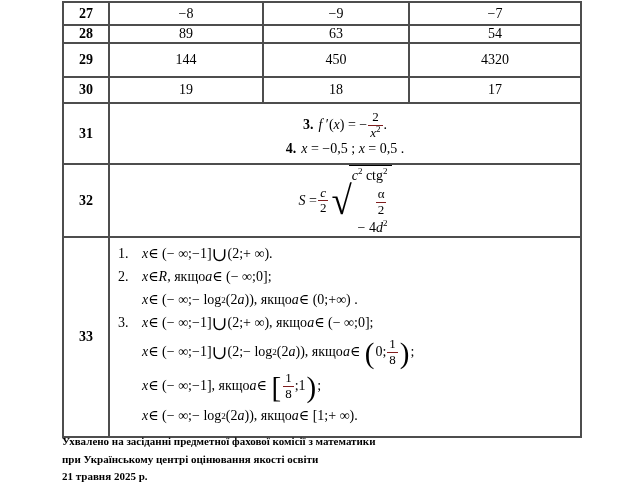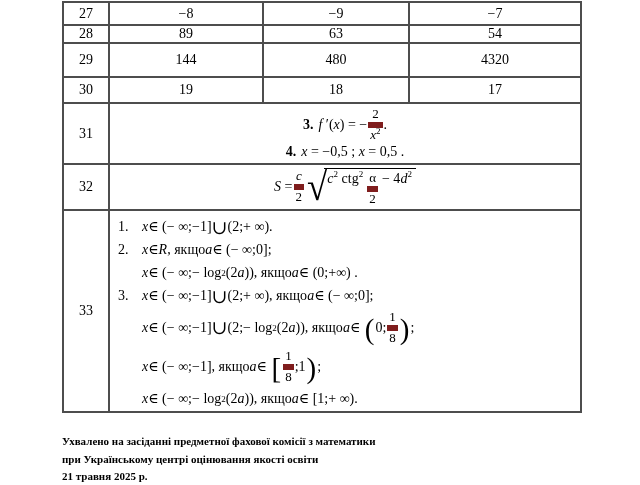--- a/index.html
+++ b/index.html
@@ -9,35 +9,35 @@
     overflow:hidden;
   }
   table.answers {
     position:absolute; left:62px; top:1px; width:518px;
     border-collapse:collapse; table-layout:fixed;
   }
   table.answers td {
     border:2px solid #4d4d4d; text-align:center; vertical-align:middle;
     font-size:14px; padding:0;
   }
-  td.rownum { font-weight:normal; font-size:13.5px;margin-top:16px; }
+  td.rownum { font-weight:bold; font-size:13.5px;margin-top:16px; }
   td.row33num { vertical-align:top; padding-top:5px; }
 
   
   .math { font-size:14px; white-space:nowrap; }
   .blbl { font-weight:bold; margin-right:5px; }
   .frac { display:inline-flex; flex-direction:column; align-items:center;
           vertical-align:middle; margin:0 1px; }
   .frac .fn, .frac .fd { display:block; font-size:13px; line-height:1.12; padding:0 2px; }
-  .frac .fd { border-top:6px solid #7f1d1d; }
+  .frac .fd { border-top:1px solid #7f1d1d; }
   .sqrt { display:inline-flex; align-items:center; vertical-align:middle; margin-left:2px; }
   .rsign { font-size:37px; line-height:30px; font-weight:400; margin-right:-3px;
            transform:scaleY(1.08); }
-  .radicand { border-top:1.6px solid #000; display:inline-flex; align-items:flex-start;
-              padding:2px 4px 0 3px; gap:3px; }
+  .radicand { border-top:1.6px solid #000; display:inline-flex; align-items:flex-end;
+              padding:2px 4px 0 3px; gap:3px;flex-direction:column; }
   .u { font-size:19px; line-height:1; vertical-align:-2.5px; }
   .bp { font-size:29px; line-height:26px; font-weight:400; vertical-align:middle;
         margin:0 1px; transform:scaleY(1.05); display:inline-block; }
   .ig { display:inline-flex; align-items:center; vertical-align:middle; }
   sup { font-size:9px; vertical-align:super; line-height:0; }
   sub { font-size:9px; vertical-align:sub; line-height:0; }
 
   
   .cellflex { display:flex; flex-direction:column; align-items:center; justify-content:center; }
   .fline { display:flex; align-items:center; justify-content:center; }
@@ -76,21 +76,21 @@
       </tr>
       <tr style="height:18px">
         <td class="rownum">28</td>
         <td>89</td>
         <td>63</td>
         <td>54</td>
       </tr>
       <tr style="height:34px">
         <td class="rownum">29</td>
         <td>144</td>
-        <td>480</td>
+        <td>450</td>
         <td>4320</td>
       </tr>
       <tr style="height:26px">
         <td class="rownum">30</td>
         <td>19</td>
         <td>18</td>
         <td>17</td>
       </tr>
 
       <tr style="height:61px">

